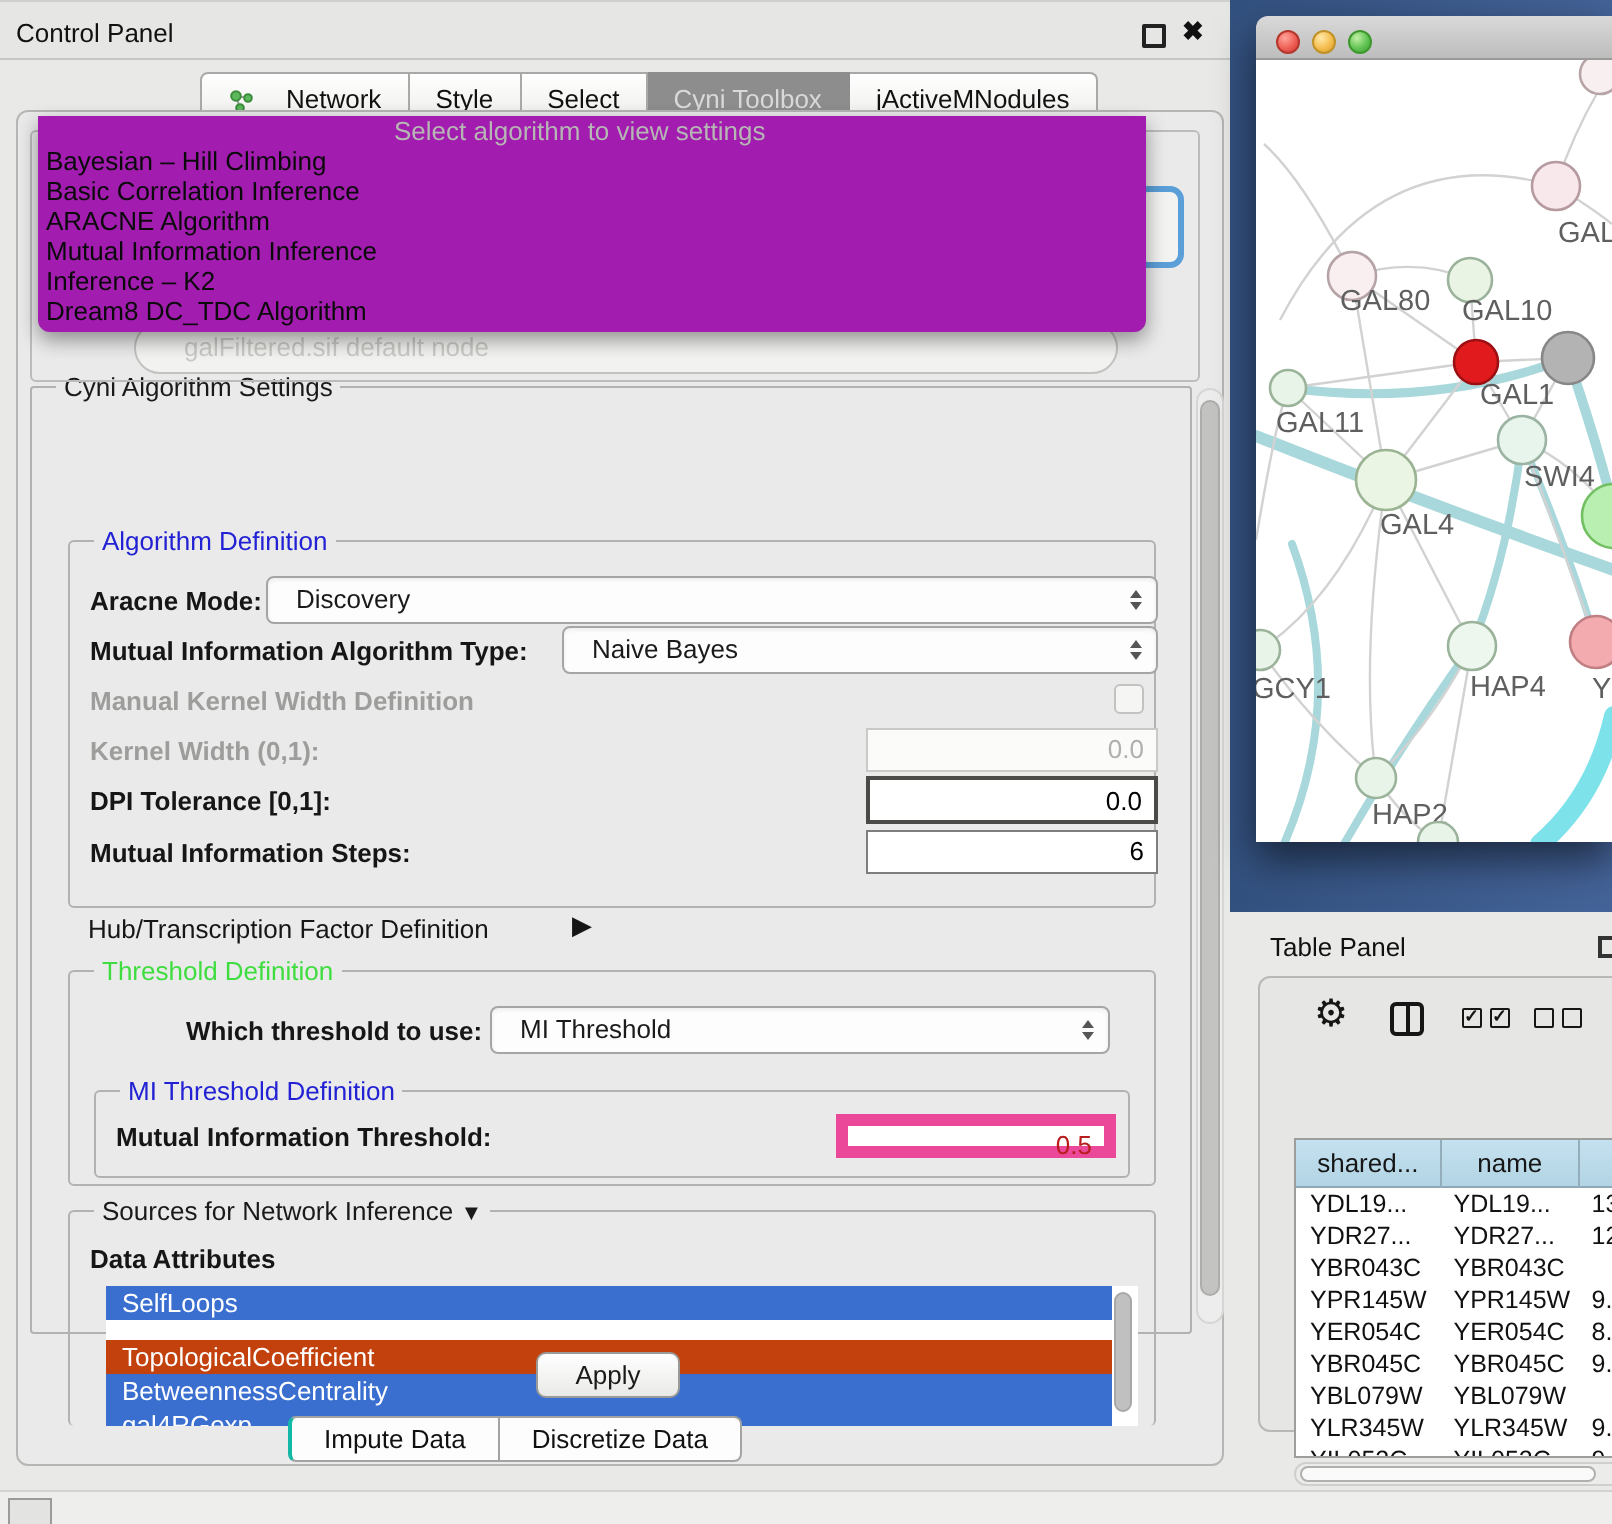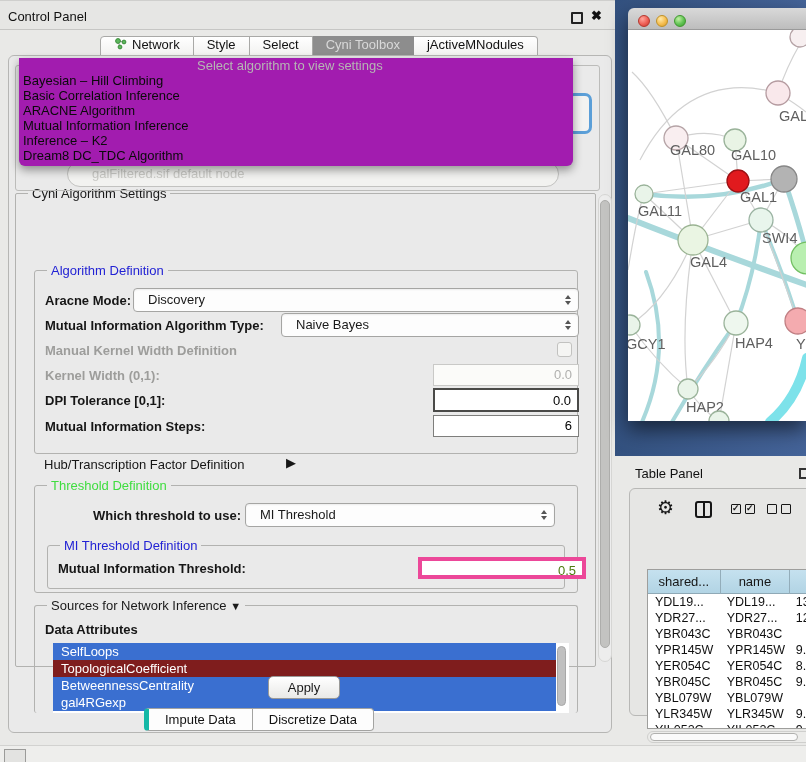--- a/index.html
+++ b/index.html
@@ -6,21 +6,21 @@
 html,body{width:806px;height:762px;overflow:hidden}
 body{position:relative;background:#ededeb;font-family:"Liberation Sans",sans-serif;font-size:13px;color:#1a1a1a}
 
 #dock-left{position:absolute;left:0;top:0;width:615px;height:745px;background:#e9e9e7}
 #cp-titlebar{position:absolute;left:0;top:0;width:615px;height:30px;background:#e6e6e4;border-top:1px solid #cfcfcd;border-bottom:1px solid #c6c6c4}
 #cp-title{position:absolute;left:8px;top:8px;font-size:13px;color:#111}
 #float-btn{position:absolute;left:571px;top:11px;width:12px;height:12px;border:2px solid #222;border-radius:1px;background:transparent}
 #close-btn{position:absolute;left:591px;top:7px;font-size:13px;font-weight:bold;color:#111}
 
 #top-tabs{position:absolute;left:100px;top:36px;height:22px;display:flex}
-.tab{height:22px;padding:0 13px;display:flex;align-items:flex-start;gap:5px;background:linear-gradient(#ffffff,#f0f0ee);border:1px solid #a9a9a7;border-left:none;font-size:13px;color:#111;white-space:nowrap}
+.tab{height:22px;padding:0 13px;display:flex;align-items:flex-end;gap:16px;background:linear-gradient(#ffffff,#f0f0ee);border:1px solid #a9a9a7;border-left:none;font-size:13px;color:#111;white-space:nowrap}
 .tab:first-child{border-left:1px solid #a9a9a7;border-radius:4px 0 0 0}
 .tab:last-child{border-radius:0 4px 0 0}
 .tab.selected{background:#8d8d8d;color:#d9d9d9;border-color:#8d8d8d}
 
 #cp-panel{position:absolute;left:8px;top:55px;width:604px;height:678px;background:#eaeaea;border:1px solid #b6b6b4;border-radius:6px}
 
 #bg-group{position:absolute;left:6px;top:9px;width:585px;height:126px;border:1px solid #bcbcba;border-radius:3px;z-index:1}
 #bg-combo{position:absolute;left:58px;top:105px;width:492px;height:26px;border:1px solid #c2c2c0;border-radius:13px;background:#f2f2f0;z-index:1;color:#c9c9c5;line-height:24px;padding-left:24px;overflow:hidden}
 #bg-bluebtn{position:absolute;left:558px;top:37px;width:25px;height:41px;border:3px solid #5b9fd8;border-radius:7px;background:#f3f3f1;z-index:1}
 
@@ -45,21 +45,21 @@
 #attr-list{position:absolute;left:42px;top:37px;width:516px;height:70px;background:#fff;overflow:hidden}
 .attr-item{height:17px;line-height:17px;width:503px;background:#3a6fd0;color:#fff;padding-left:8px;font-size:13px}
 #attr-scroll{position:absolute;left:504px;top:3px;width:9px;height:60px;background:#c0c0c0;border:1px solid #a8a8a8;border-radius:5px}
 
 #v-scroll{position:absolute;left:589px;top:138px;width:14px;height:468px;background:#ededed;border:1px solid #d6d6d4;border-radius:7px}
 #v-thumb{position:absolute;left:1px;top:5px;width:10px;height:448px;background:#c3c3c1;border:1px solid #adadab;border-radius:5px}
 
 #apply-btn{position:absolute;left:259px;top:620px;width:72px;height:23px;background:linear-gradient(#ffffff,#e9e9e7);border:1px solid #9a9a98;border-radius:5px;text-align:center;line-height:21px;font-size:13px}
 #bottom-tabs{position:absolute;left:135px;top:652px;height:23px;display:flex}
 .btab{height:23px;padding:0 16px;display:flex;align-items:center;background:#fdfdfd;border:1px solid #a3a3a1;border-left:none;font-size:13px;color:#111;white-space:nowrap}
-.btab:first-child{border-left:5px solid #14b8a6;border-radius:4px 0 0 4px}
+.btab:first-child{border-left:2px solid #14b8a6;border-radius:4px 0 0 4px}
 .btab:last-child{border-radius:0 4px 4px 0}
 .btab.selected{background:#8d8d8d;color:#e3e3e3;border-color:#8d8d8d}
 
 #desktop{position:absolute;left:615px;top:0;width:191px;height:458px;background:linear-gradient(90deg,#33517f,#446398)}
 #net-window{position:absolute;left:628px;top:8px;width:178px;height:413px;border-radius:6px 0 0 0;box-shadow:0 9px 20px rgba(0,0,0,.55);overflow:hidden}
 #net-titlebar{position:absolute;left:0;top:0;width:100%;height:22px;background:linear-gradient(#d9d9d9,#bdbdbd);border-bottom:1px solid #9a9a9a}
 .light{position:absolute;top:7px;width:12px;height:12px;border-radius:50%}
 #light-red{left:10px;background:radial-gradient(circle at 35% 30%,#ffa49b,#ee5f55 55%,#c8382e);border:1px solid #b5362c}
 #light-yellow{left:28px;background:radial-gradient(circle at 35% 30%,#ffe9a8,#f5bd4f 55%,#d39a2a);border:1px solid #c09127}
 #light-green{left:46px;background:radial-gradient(circle at 35% 30%,#c2f0a4,#61c354 55%,#3d9e2e);border:1px solid #3f982e}
@@ -188,33 +188,33 @@
           <span>MI Threshold</span>
           <span class="spin">
               <i class="up"></i>
               <i class="dn"></i>
             </span>
         </div>
 
         <div class="group" style="left:12px;top:59px;width:518px;height:44px">
           <span class="legend blue" style="background:#eaeaea">MI Threshold Definition</span>
           <span class="lbl" style="left:10px;top:15px">Mutual Information Threshold:</span>
-          <div class="field" style="left:370px;top:11px;width:168px;border:4px solid #ec4899;color:#4d7c0f">0.5</div>
+          <div class="field" style="left:370px;top:11px;width:140px;border:6px solid #ec4899;color:#b91c1c">0.5</div>
         </div>
       </div>
 
       <div class="group" style="left:18px;top:411px;width:544px;height:108px;border-bottom:none">
         <span class="legend">
           <span>Sources for Network Inference</span>
           <span style="font-size:11px"> ▼</span>
         </span>
         <span class="lbl" style="left:10px;top:16px">Data Attributes</span>
         <div id="attr-list" style="left:18px">
           <div class="attr-item" style="background: rgb(58, 111, 208);">SelfLoops</div>
-            <div class="attr-item" style="background: #7f1d1d;">TopologicalCoefficient</div>
+            <div class="attr-item" style="background: #c2410c; margin-top: 10px;">TopologicalCoefficient</div>
             <div class="attr-item" style="background: rgb(58, 111, 208);">BetweennessCentrality</div>
             <div class="attr-item" style="background: rgb(58, 111, 208);">gal4RGexp</div>
             <div id="attr-scroll"></div>
         </div>
       </div>
 
     </div>
 
     <div id="v-scroll">
         <div id="v-thumb"></div>

